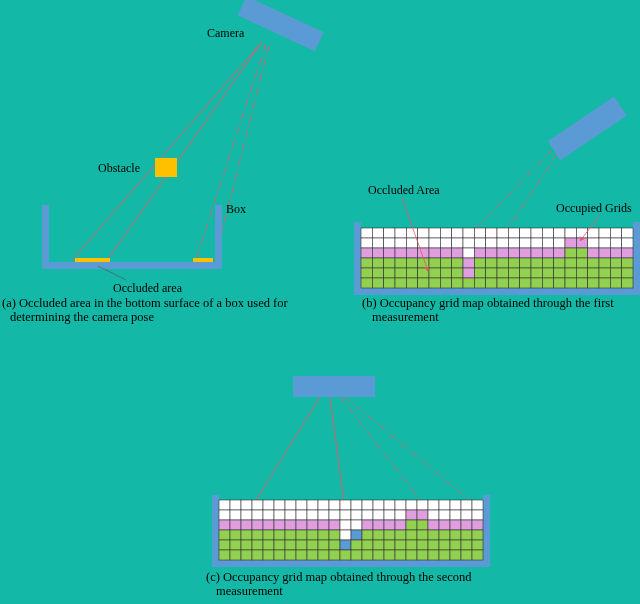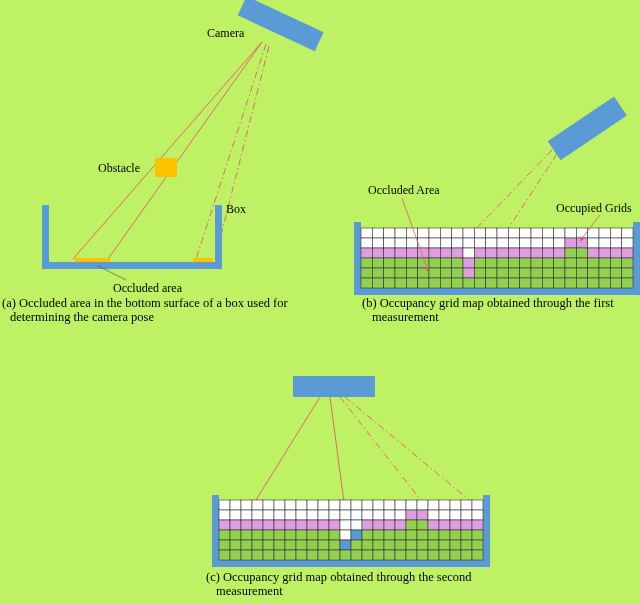--- a/index.html
+++ b/index.html
@@ -1,20 +1,20 @@
 <!DOCTYPE html>
 <html style="--camera_blue: #5B9BD5; --obstacle_orange: #FFC000; --occupied_green: #92D050; --occluded_pink: #E09EE0; --ray_red: #E8566B; --grid_line: #333333;"><head>
 <meta charset="utf-8">
 <style>
   html, body { margin: 0; padding: 0; background: #ffffff; }
   .canvas {
     position: relative;
     width: 640px;
     height: 604px;
-    background: #bef264;
+    background: #14b8a6;
     font-family: "Liberation Serif", serif;
   }
   svg text {
     font-family: "Liberation Serif", serif;
     font-size: 12px;
     fill: #000000;
   }
   svg text.caption { font-size: 12.5px; }
   .camera   { fill: var(--camera_blue); }
   .wall     { fill: var(--camera_blue); }

